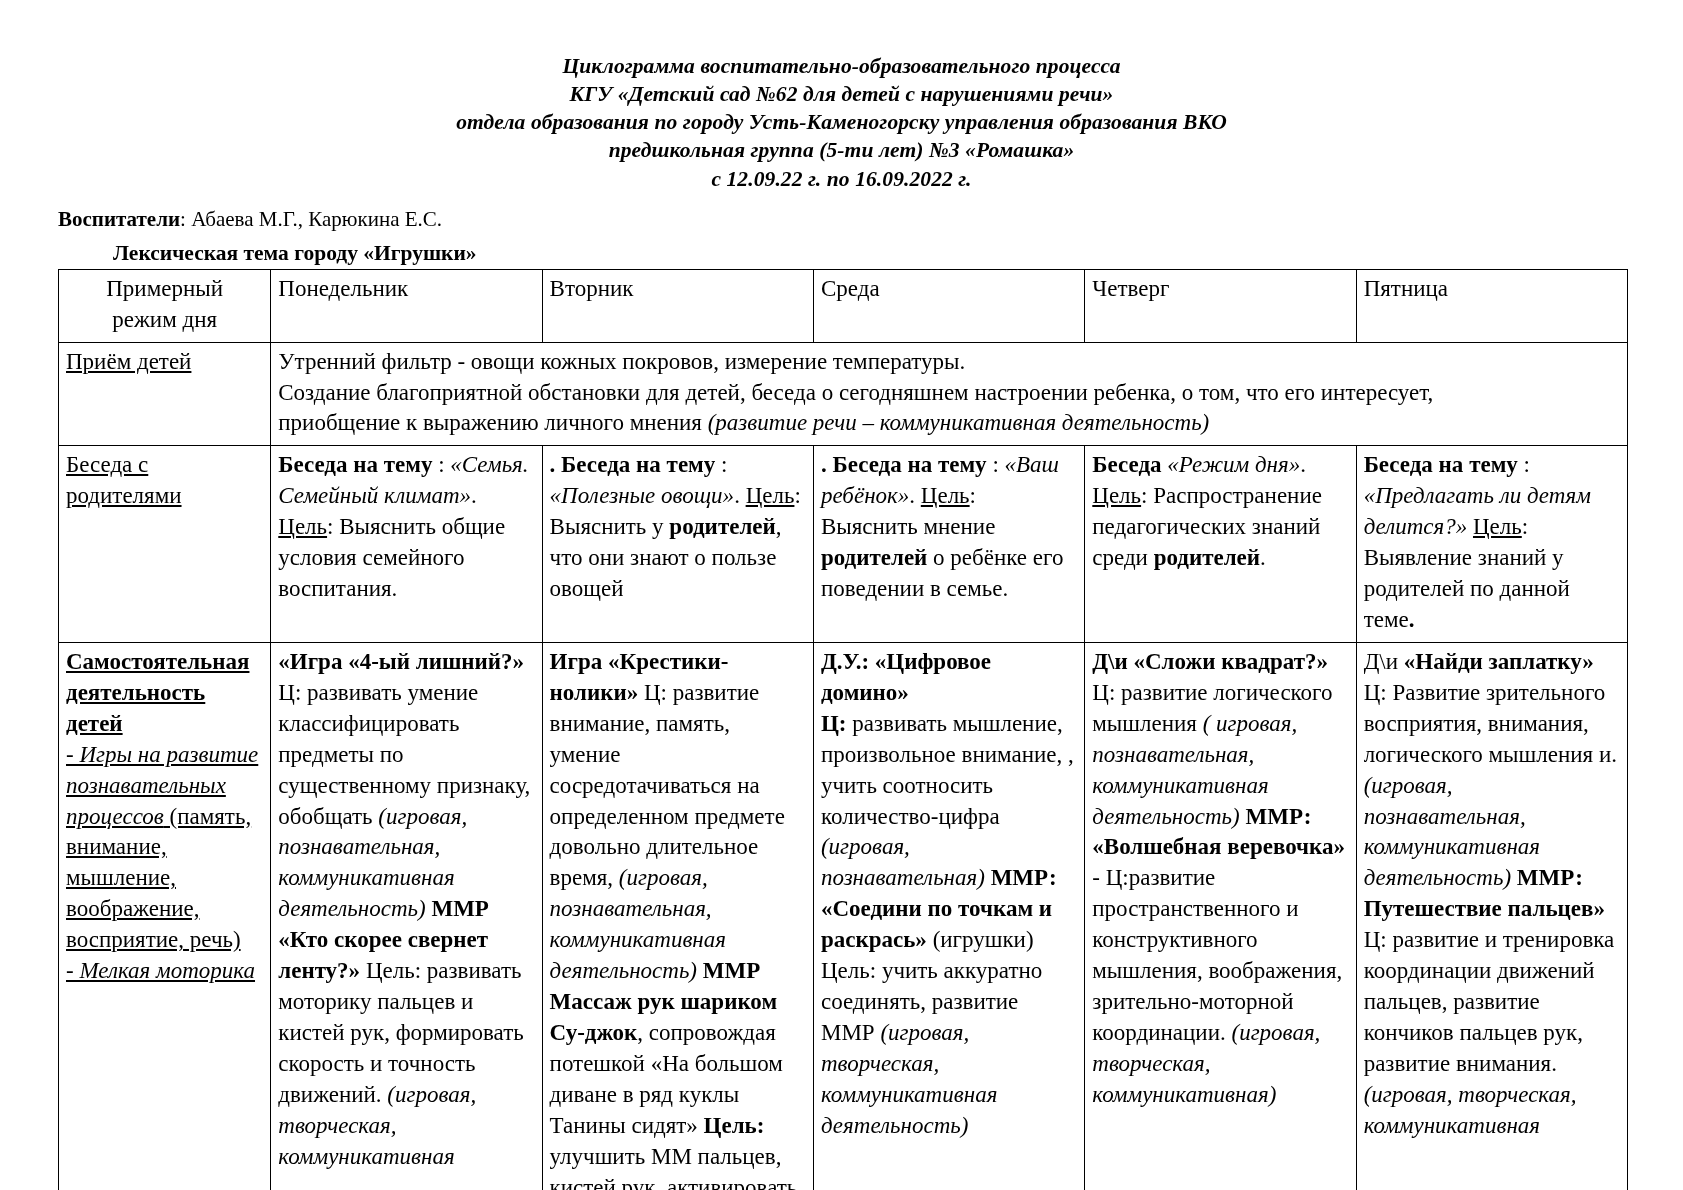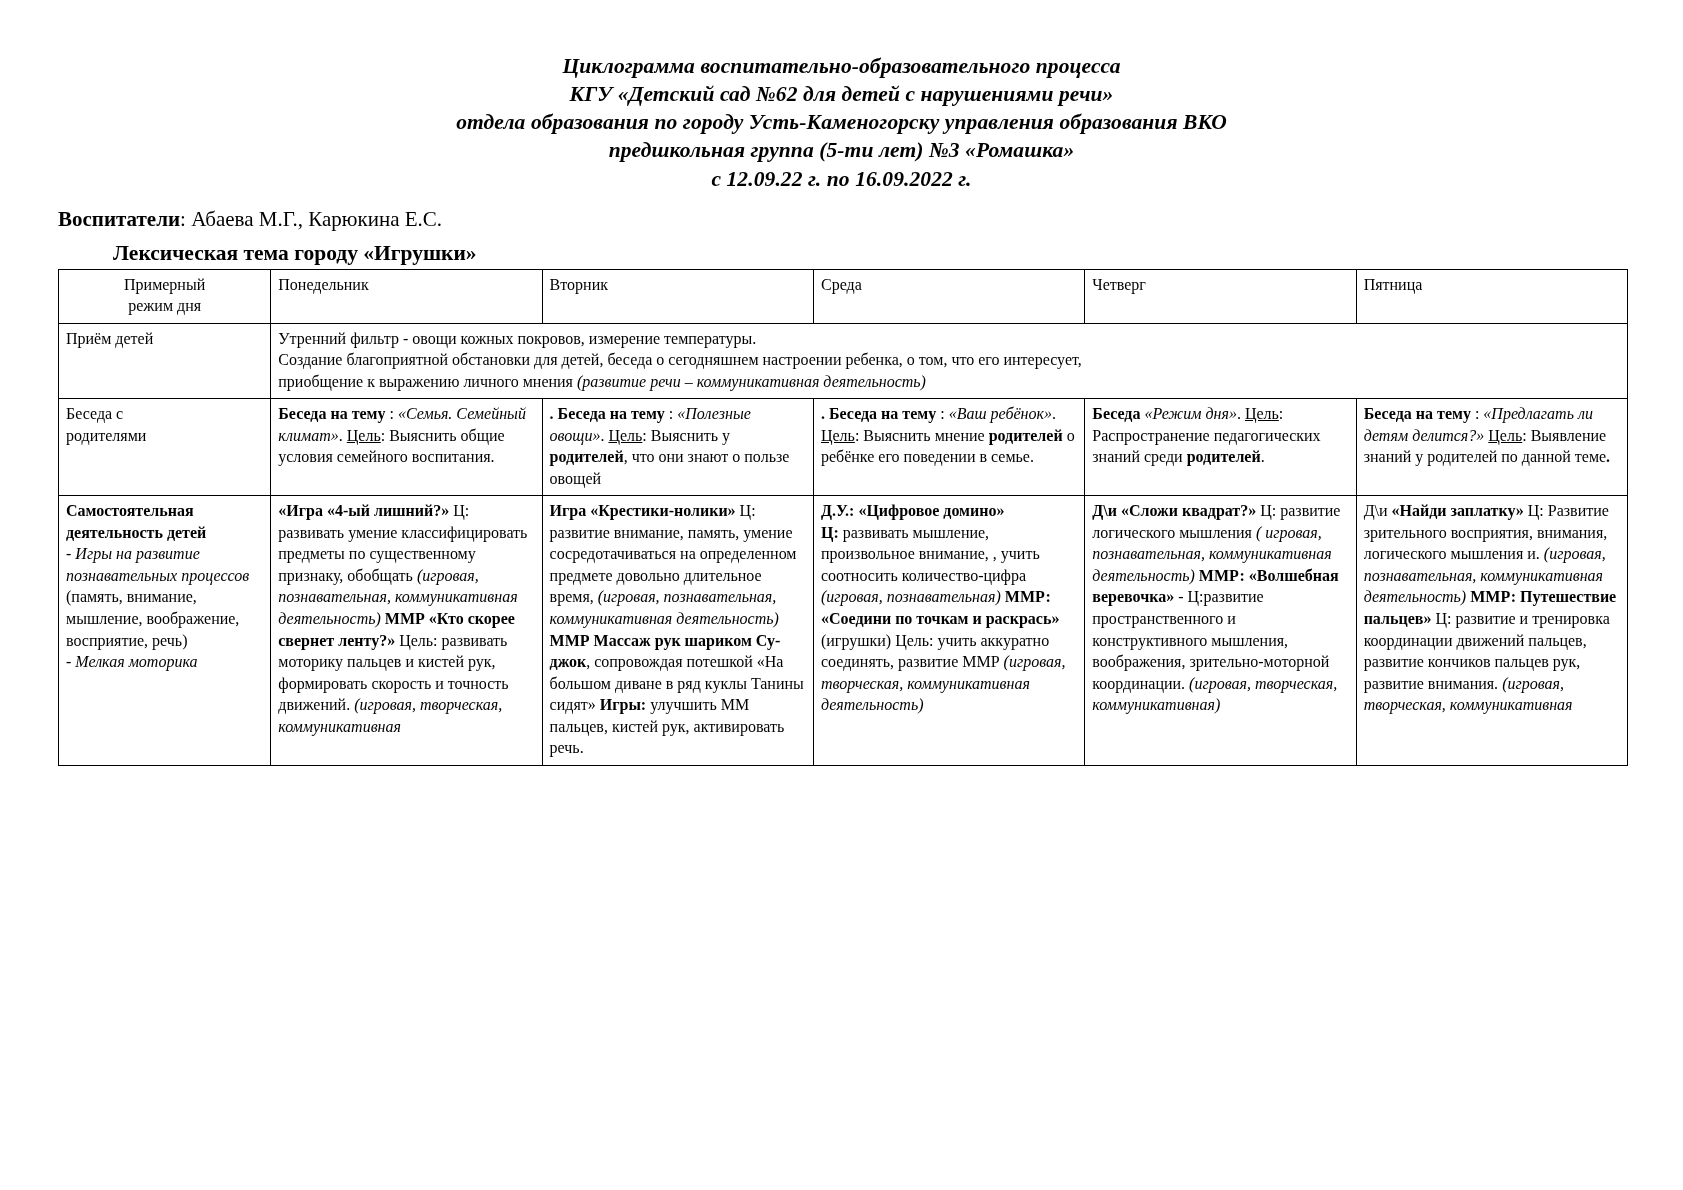--- a/index.html
+++ b/index.html
@@ -55,39 +55,40 @@
     border-collapse: collapse;
     width: 1570px;
     table-layout: fixed;
     margin: 0;
   }
   table.cyclogram td,
   table.cyclogram th {
     border: 1.4px solid #000;
     vertical-align: top;
     padding: 4px 7px 6px 7px;
-    font-size: 16px;
+    font-size: 23px;
     line-height: 1.345;
     font-weight: normal;
     text-align: left;
   }
   th.dayhead {
     text-align: center;
     font-weight: bold;
     font-size: 21.5px;
     vertical-align: middle;
     padding: 12px 4px;
     line-height: 1.24;
   }
   th.dayhead.first { text-align: center; }
 
   td.rowlabel {
     font-weight: bold;
     font-size: 20.2px;
     line-height: 1.35;
+    text-decoration: underline;
   }
   td.rowlabel .normal { font-weight: normal; margin-top: 16px; }
   td.rowlabel .ital { font-style: italic; font-weight: normal; }
 
   td.wide { font-size: 20.3px; line-height: 1.42; }
 
   .b  { font-weight: bold; }
   .i  { font-style: italic; }
   .u  { text-decoration: underline; }
 
@@ -191,21 +192,21 @@
         </td>
 
         <td>
           <span class="b"> «Игра «4-ый лишний?»</span>
           <span>Ц: развивать умение классифицировать предметы по существенному признаку, обобщать</span><span class="i"> (игровая, познавательная, коммуникативная деятельность)</span>
           <span class="b">ММР «Кто скорее свернет ленту?»</span><span> Цель: развивать моторику пальцев и кистей рук, формировать скорость и точность движений.</span><span class="i"> (игровая, творческая, коммуникативная</span>
         </td>
 
         <td>
           <span class="b">Игра «Крестики-нолики»</span><span> Ц: развитие внимание, память, умение сосредотачиваться на определенном предмете довольно длительное время,</span><span class="i"> (игровая, познавательная, коммуникативная деятельность)</span>
-          <span class="b">ММР Массаж рук шариком Су-джок</span><span>, сопровождая потешкой «На большом диване в ряд куклы Танины сидят»</span><span class="b"> Игры:</span><span> улучшить ММ пальцев, кистей рук, активировать речь.</span>
+          <span class="b">ММР Массаж рук шариком Су-джок</span><span>, сопровождая потешкой «На большом диване в ряд куклы Танины сидят»</span><span class="b"> Цель:</span><span> улучшить ММ пальцев, кистей рук, активировать речь.</span>
         </td>
 
         <td>
           <span class="b">Д.У.: «Цифровое домино»</span><br>
           <span class="b">Ц:</span><span> развивать мышление, произвольное внимание, , учить соотносить количество-цифра</span>
           <span class="i">(игровая, познавательная)</span>
           <span class="b">ММР:  «Соедини по точкам и раскрась»</span><span> (игрушки) Цель: учить аккуратно соединять, развитие ММР</span>
           <span class="i">(игровая, творческая, коммуникативная деятельность)</span>
         </td>
 

